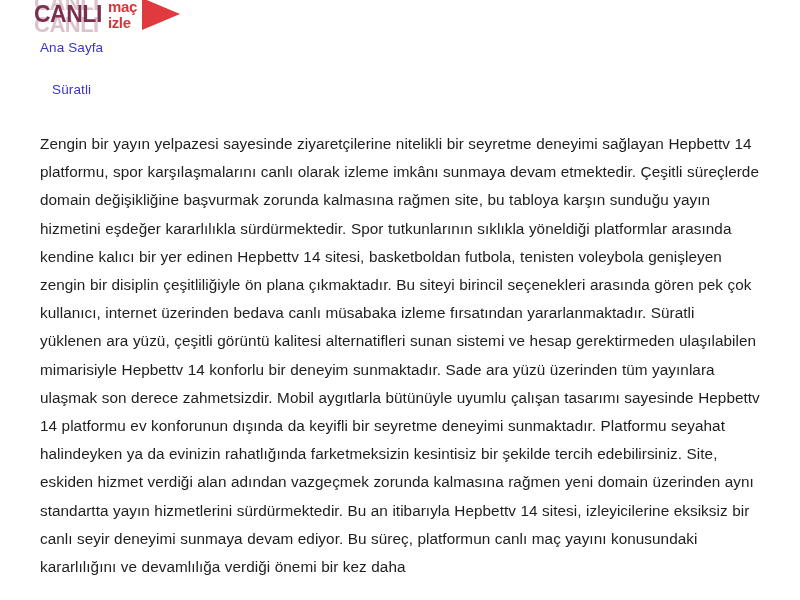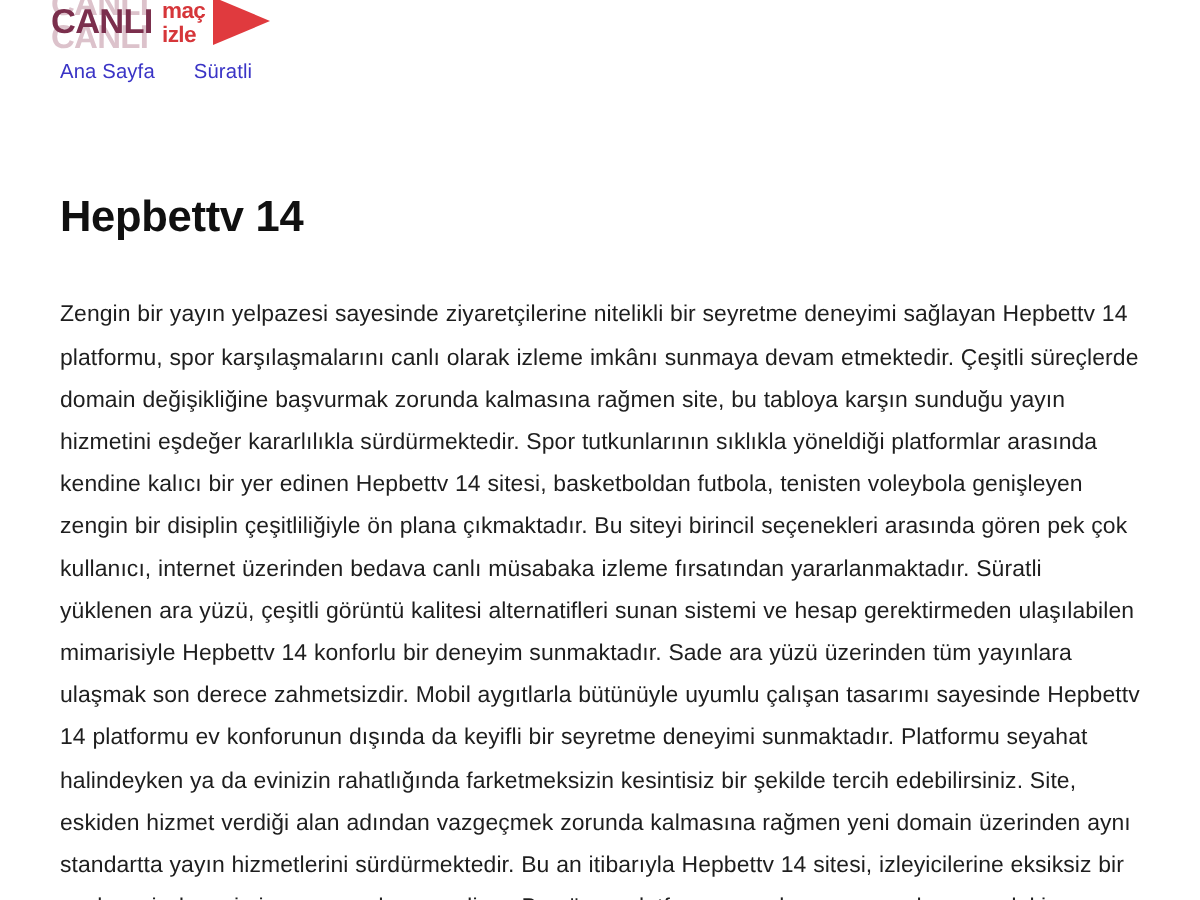--- a/index.html
+++ b/index.html
@@ -43,20 +43,21 @@
   }
   .logo svg { display: block; }
 
   nav.main-nav {
     position: absolute;
     left: 40px;
     top: 40px;
     display: flex;
     align-items: center;
     gap: 26px;
+    flex-direction: column;
   }
   nav.main-nav a {
     color: #3a34c6;
     font-size: 13.5px;
     line-height: 1.2;
     text-decoration: none;
     letter-spacing: .1px;
     white-space: nowrap;
   }
 
@@ -108,17 +109,16 @@
     </a>
 
     <nav class="main-nav">
       <a href="#">Ana Sayfa</a>
       <a href="#">Süratli</a>
     </nav>
 
   </header>
 
   <main class="content">
-    <h1 class="page-title">Hepbettv 14</h1>
     <p class="article-text">Zengin bir yayın yelpazesi sayesinde ziyaretçilerine nitelikli bir seyretme deneyimi sağlayan Hepbettv 14 platformu, spor karşılaşmalarını canlı olarak izleme imkânı sunmaya devam etmektedir. Çeşitli süreçlerde domain değişikliğine başvurmak zorunda kalmasına rağmen site, bu tabloya karşın sunduğu yayın hizmetini eşdeğer kararlılıkla sürdürmektedir. Spor tutkunlarının sıklıkla yöneldiği platformlar arasında kendine kalıcı bir yer edinen Hepbettv 14 sitesi, basketboldan futbola, tenisten voleybola genişleyen zengin bir disiplin çeşitliliğiyle ön plana çıkmaktadır. Bu siteyi birincil seçenekleri arasında gören pek çok kullanıcı, internet üzerinden bedava canlı müsabaka izleme fırsatından yararlanmaktadır. Süratli yüklenen ara yüzü, çeşitli görüntü kalitesi alternatifleri sunan sistemi ve hesap gerektirmeden ulaşılabilen mimarisiyle Hepbettv 14 konforlu bir deneyim sunmaktadır. Sade ara yüzü üzerinden tüm yayınlara ulaşmak son derece zahmetsizdir. Mobil aygıtlarla bütünüyle uyumlu çalışan tasarımı sayesinde Hepbettv 14 platformu ev konforunun dışında da keyifli bir seyretme deneyimi sunmaktadır. Platformu seyahat halindeyken ya da evinizin rahatlığında farketmeksizin kesintisiz bir şekilde tercih edebilirsiniz. Site, eskiden hizmet verdiği alan adından vazgeçmek zorunda kalmasına rağmen yeni domain üzerinden aynı standartta yayın hizmetlerini sürdürmektedir. Bu an itibarıyla Hepbettv 14 sitesi, izleyicilerine eksiksiz bir canlı seyir deneyimi sunmaya devam ediyor. Bu süreç, platformun canlı maç yayını konusundaki kararlılığını ve devamlılığa verdiği önemi bir kez daha</p>
   </main>
 
 </div>
 
 </body></html>

